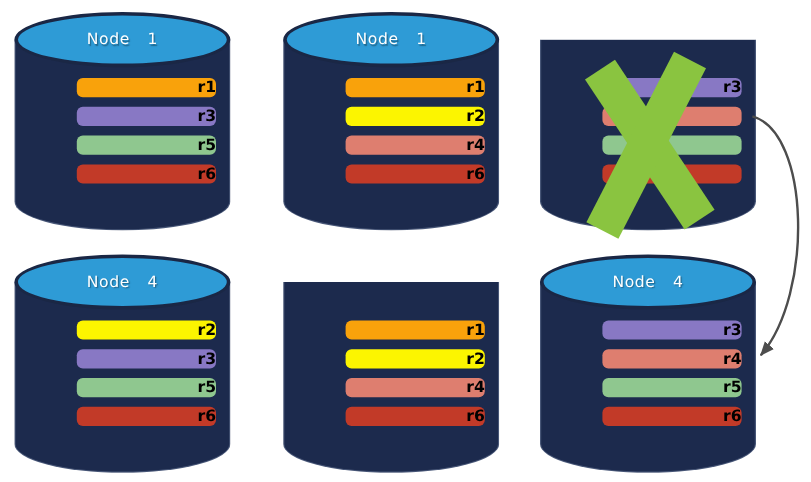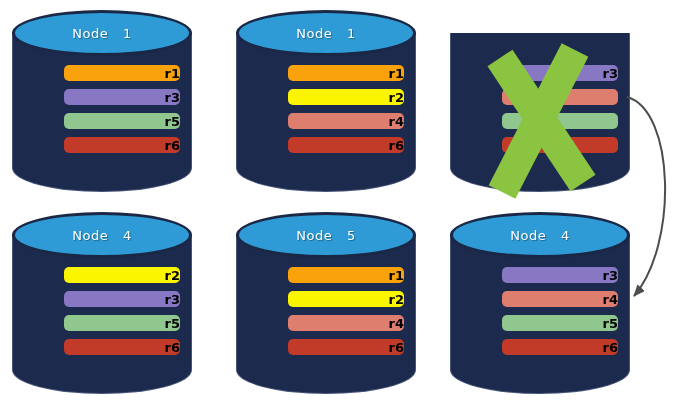--- a/index.html
+++ b/index.html
@@ -127,23 +127,20 @@
         <div class="bar" style="background: rgb(252, 245, 0);">
           <span>r2</span>
         </div>
         <div class="bar" style="background: rgb(222, 126, 111);">
           <span>r4</span>
         </div>
         <div class="bar" style="background: rgb(194, 58, 40);">
           <span>r6</span>
         </div>
       </div>
-      <div class="cyl-top">
-        <span class="title">Node 5</span>
-      </div>
     </div>
     <div class="cylinder" style="left: 450px; top: 212px;">
       <div class="cyl-body"></div>
       <div class="bars">
         <div class="bar" style="background: rgb(136, 120, 196);">
           <span>r3</span>
         </div>
         <div class="bar" style="background: rgb(222, 126, 111);">
           <span>r4</span>
         </div>

